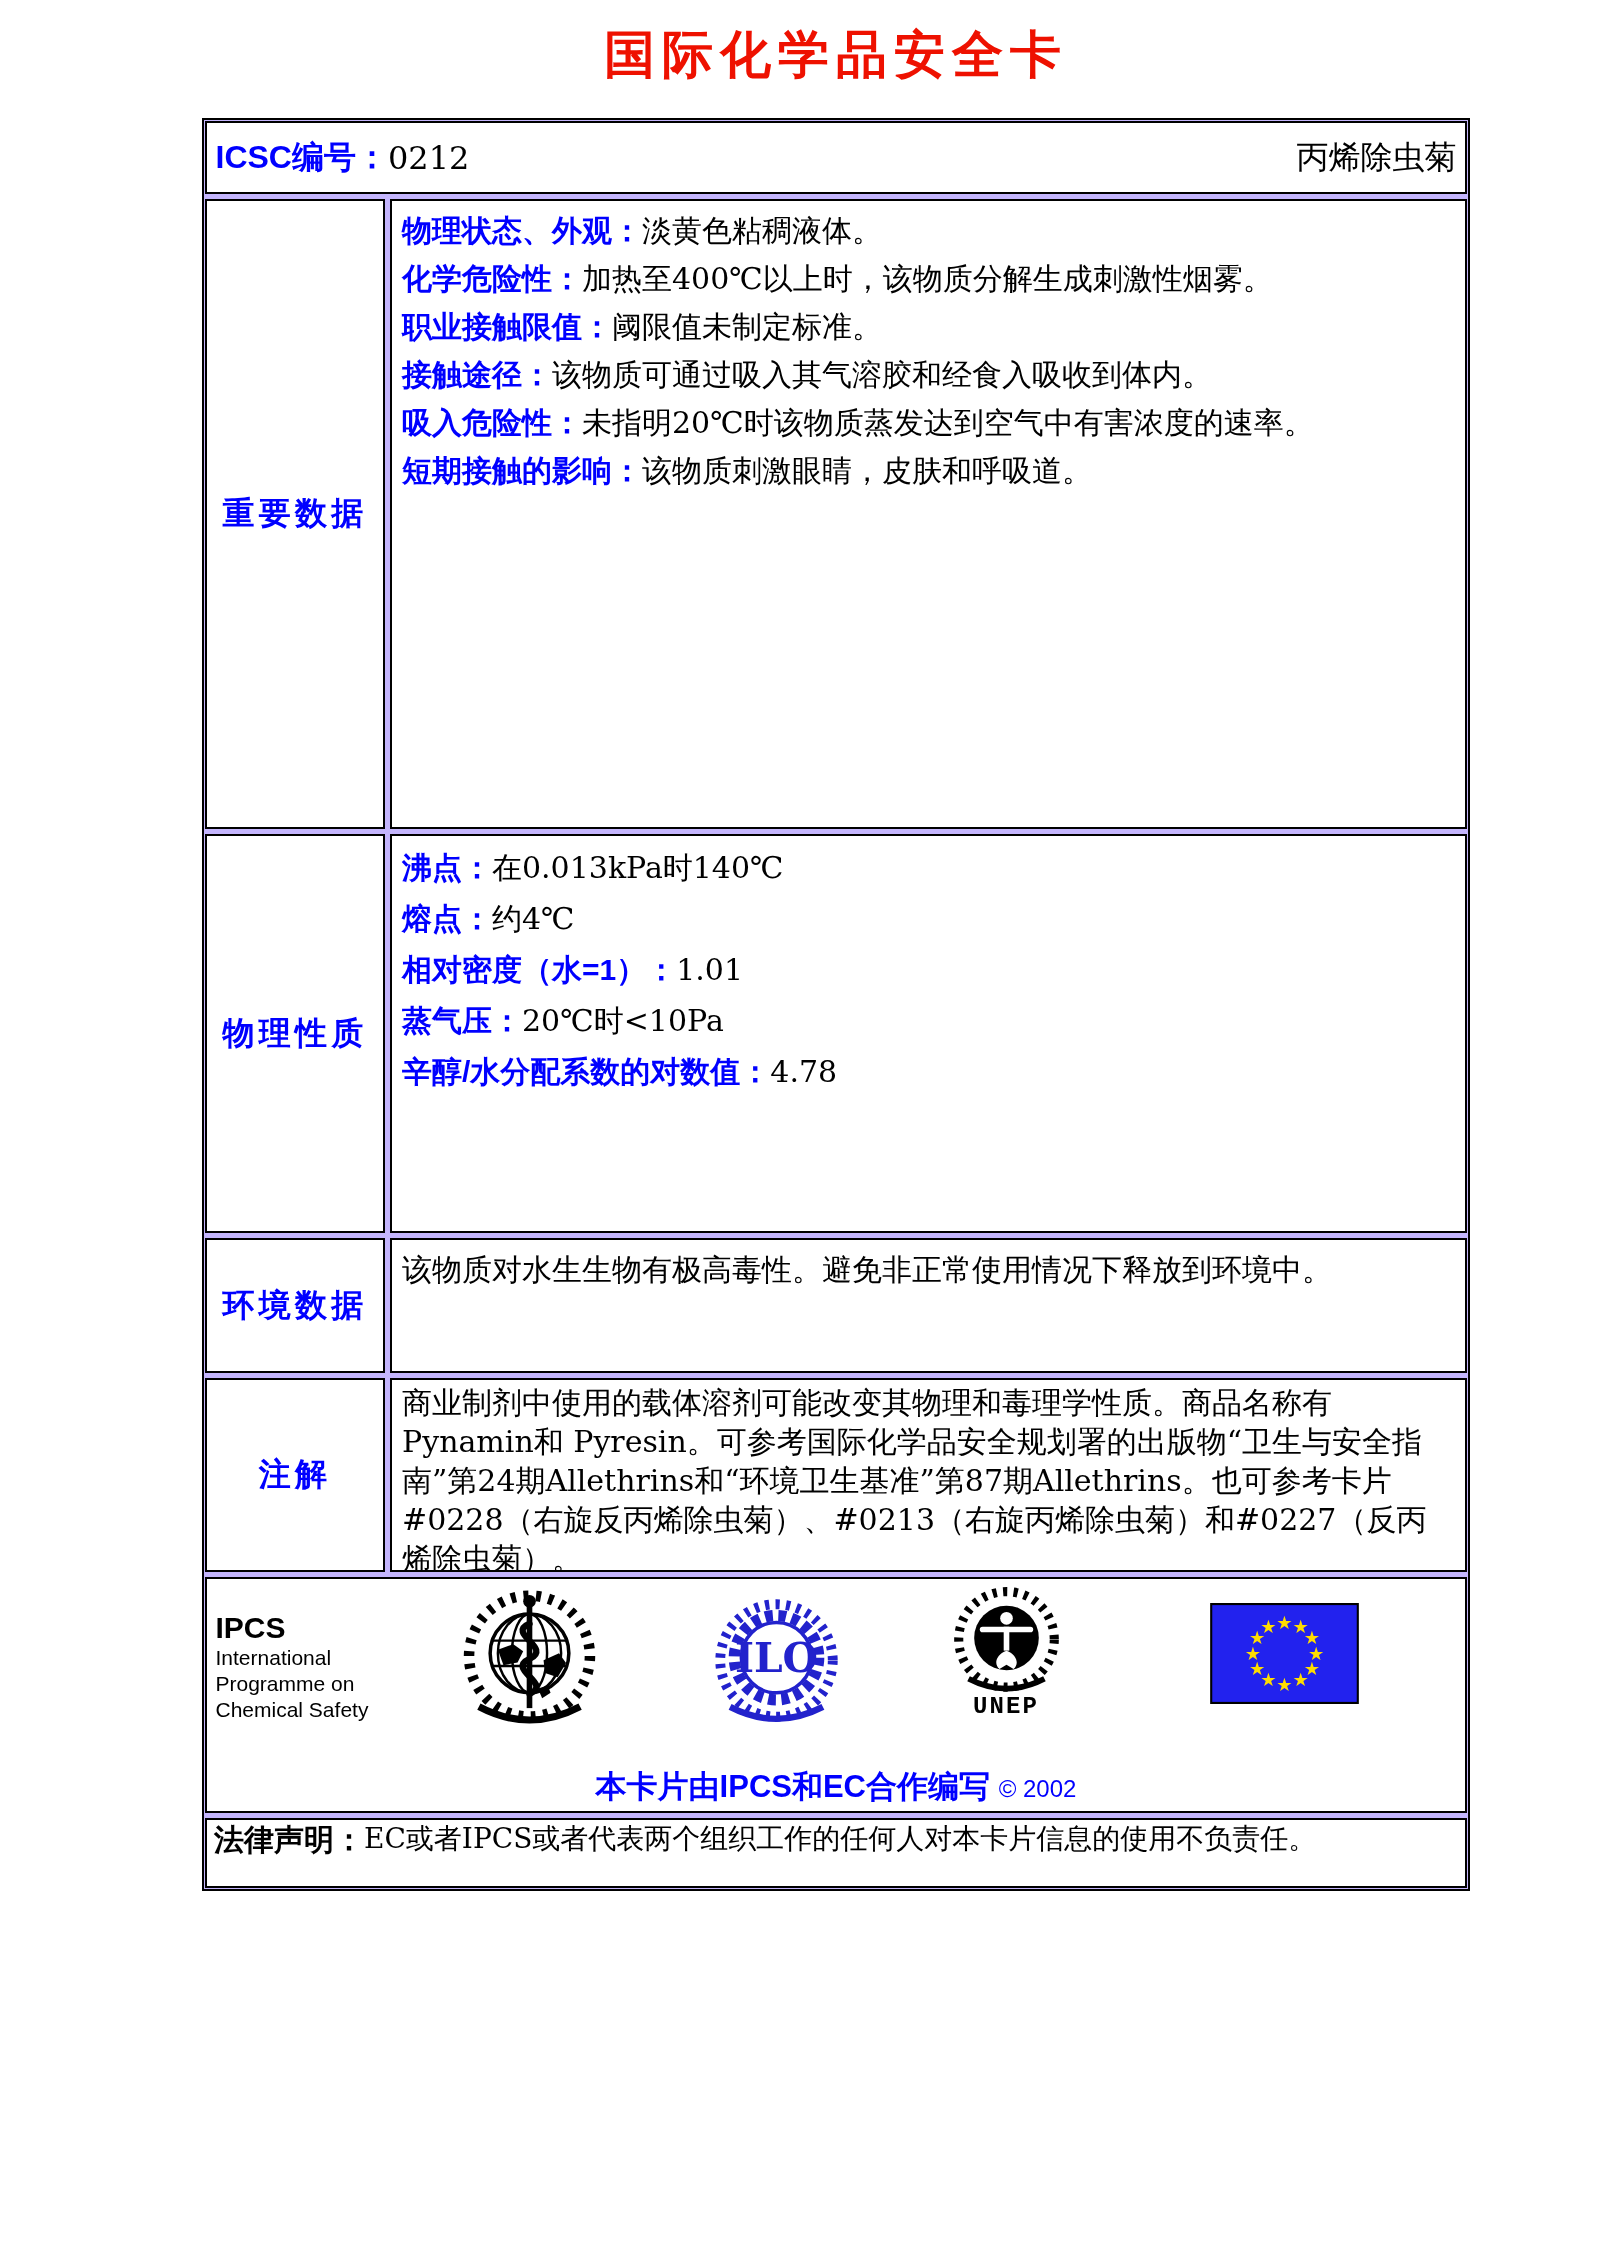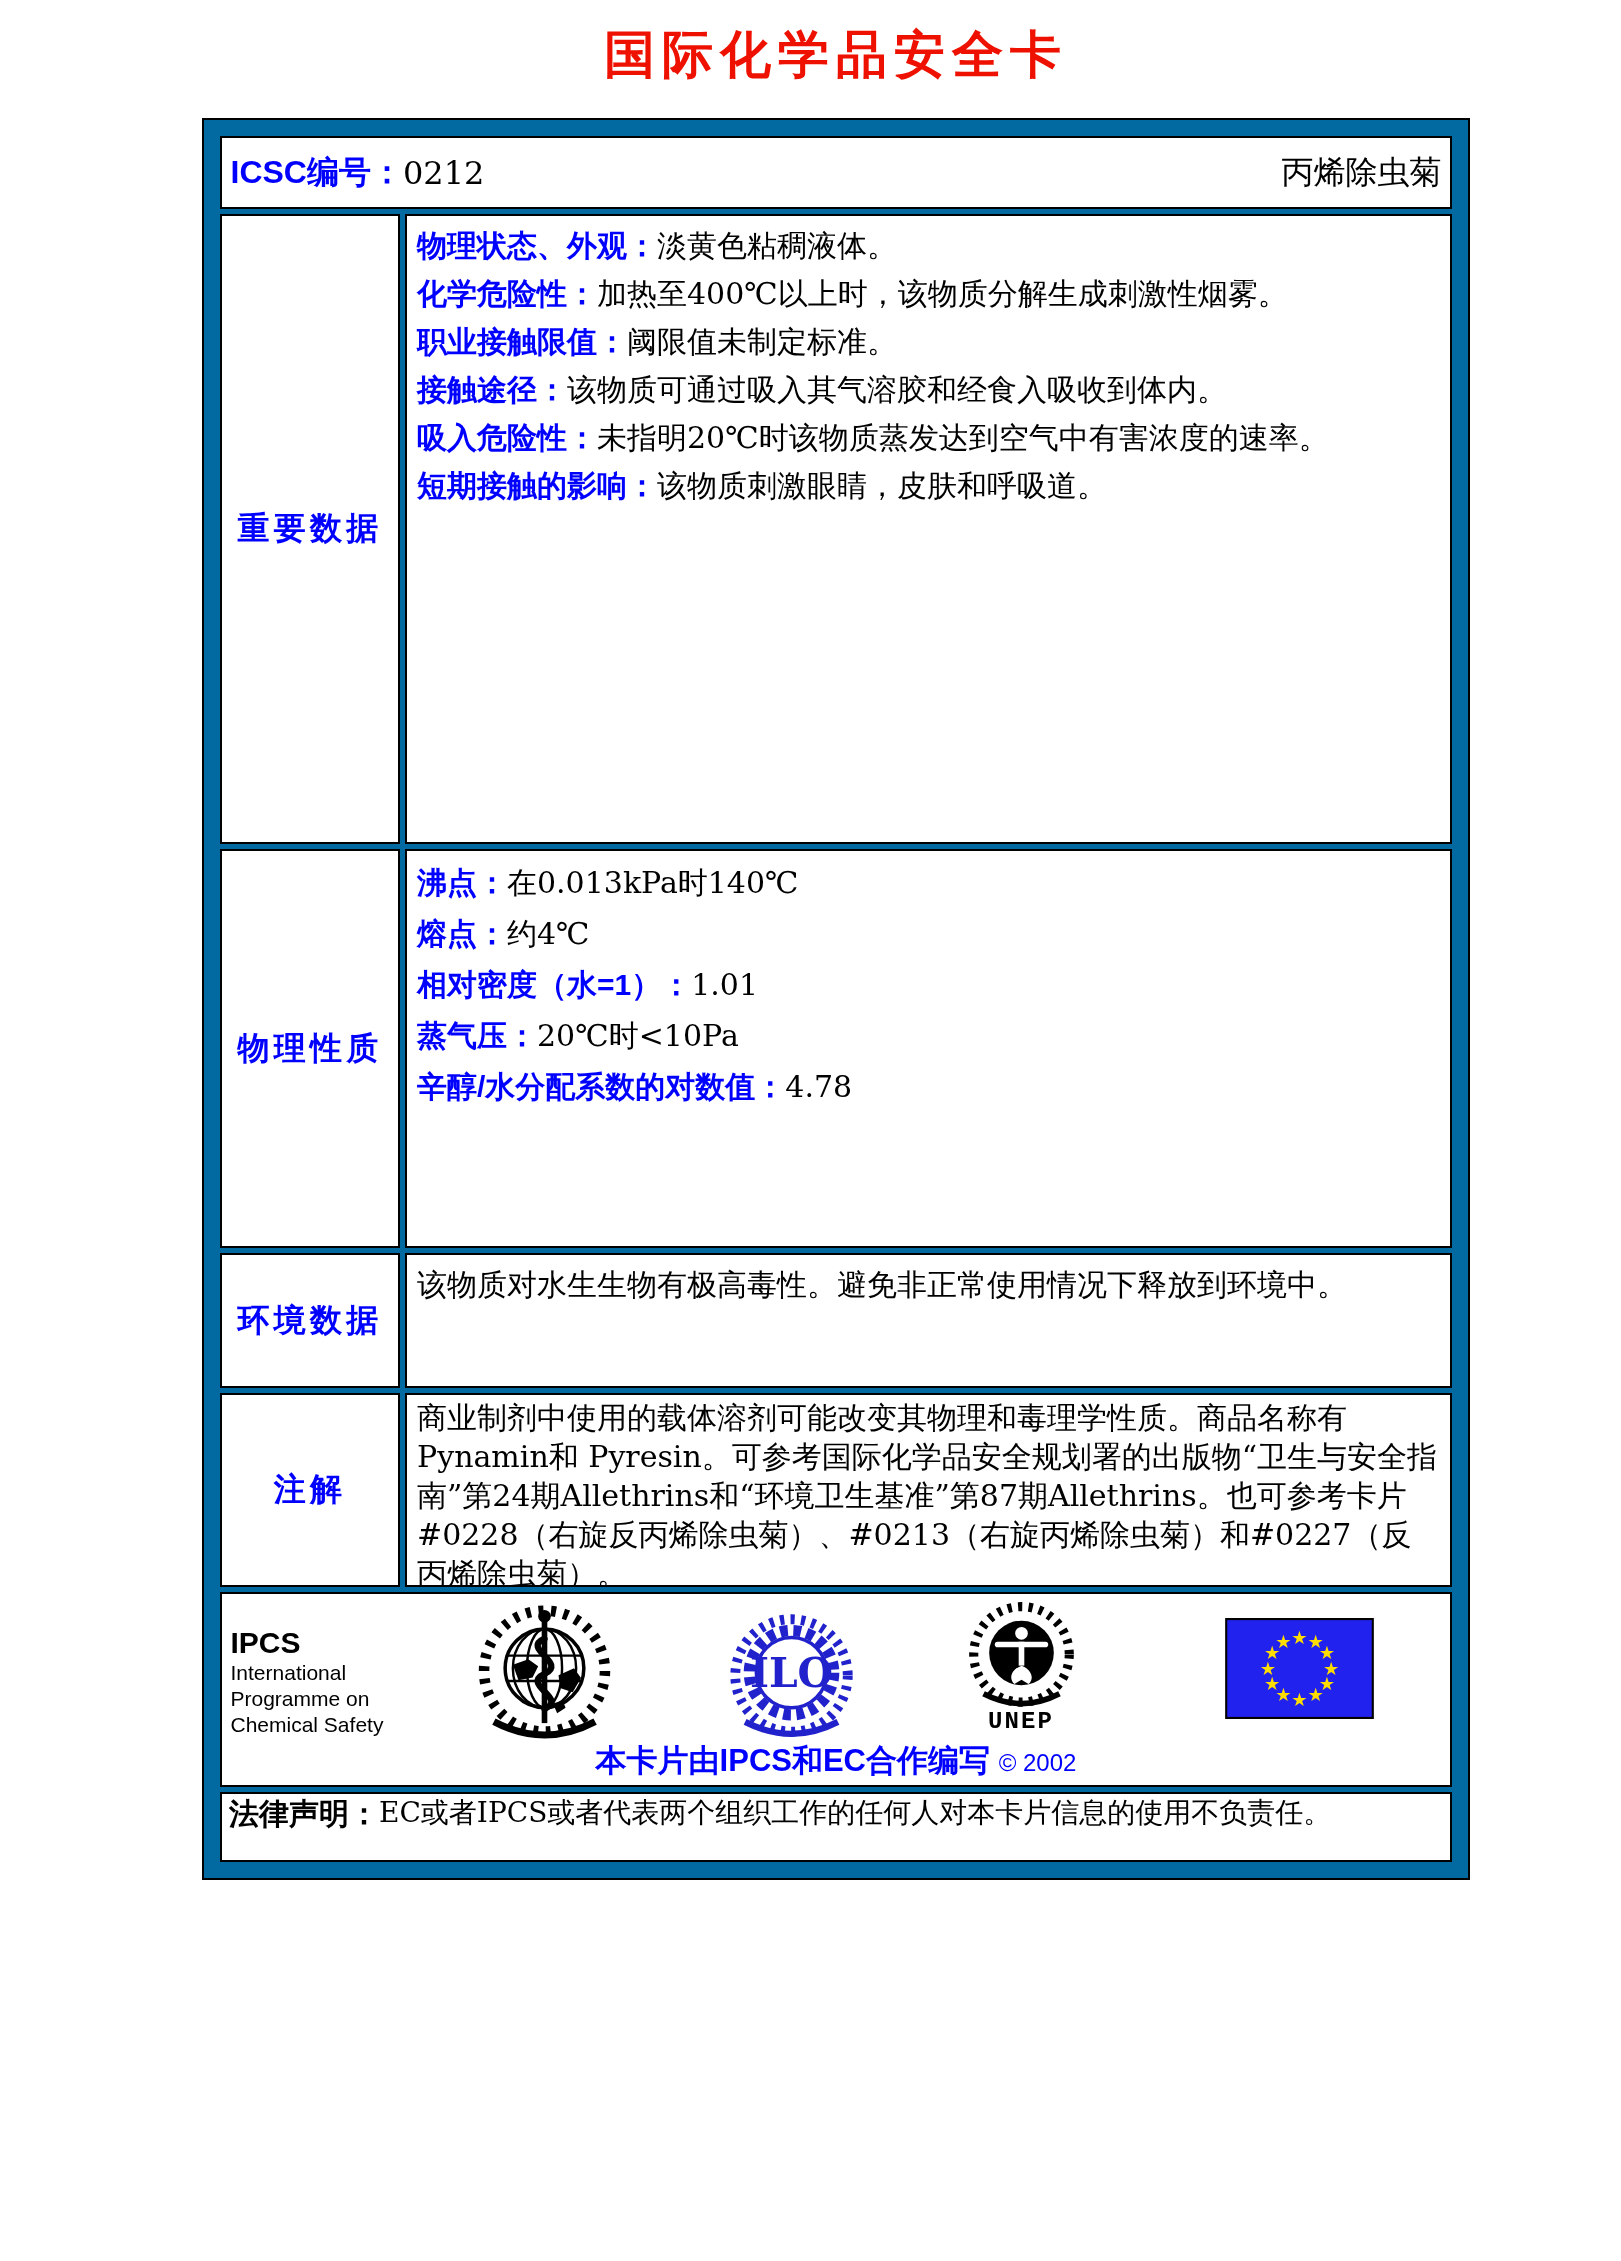--- a/index.html
+++ b/index.html
@@ -8,38 +8,38 @@
     width:1621px; height:2261px; position:relative;
     font-family:"Liberation Sans", sans-serif; color:#000;
   }
   .page-title {
     position:absolute; left:202px; top:21px; width:1268px;
     text-align:center; font-size:51px; font-weight:bold; color:#ee1100;
     font-family:"DejaVu Serif", serif; letter-spacing:7px;
   }
   .card {
     position:absolute; left:202px; top:118px; width:1268px;
-    border:2.8px solid #000; padding:16px; background:#0369a1;
+    border:2.8px solid #000; padding:1px; background:#c4b5fd;
   }
   .row { display:flex; gap:5px; margin-bottom:5px; }
   .row:last-child { margin-bottom:0; }
   .cell { border:2.1px solid #000; background:#fff; }
   .label-cell {
     flex:0 0 180px; display:flex; align-items:center; justify-content:center;
     color:#0000ff; font-weight:bold; font-size:32px; letter-spacing:4.2px;
   }
   .content-cell { flex:1 1 auto; padding:5.6px 10px; overflow:hidden; }
 
   .r-icsc { height:73px; }
   .r-important { height:630px; }
   .r-physical { height:399px; }
   .r-env { height:135px; }
   .r-notes { height:194px; }
   .r-add { height:45px; }
-  .r-logos { height:195px; }
+  .r-logos { height:236px; }
   .r-legal { height:70px; }
 
   .icsc-cell {
     flex:1 1 auto; display:flex; align-items:center; justify-content:space-between;
     padding:0 8.5px; font-size:32px;
   }
   .icsc-left { display:flex; align-items:center; }
   .blue-key { color:#0000ff; font-weight:bold; font-family:"Liberation Sans", sans-serif; }
   .serif-val { color:#000; font-family:"DejaVu Serif", serif; }
   .chem-name { font-family:"DejaVu Serif", serif; font-size:32px; }

